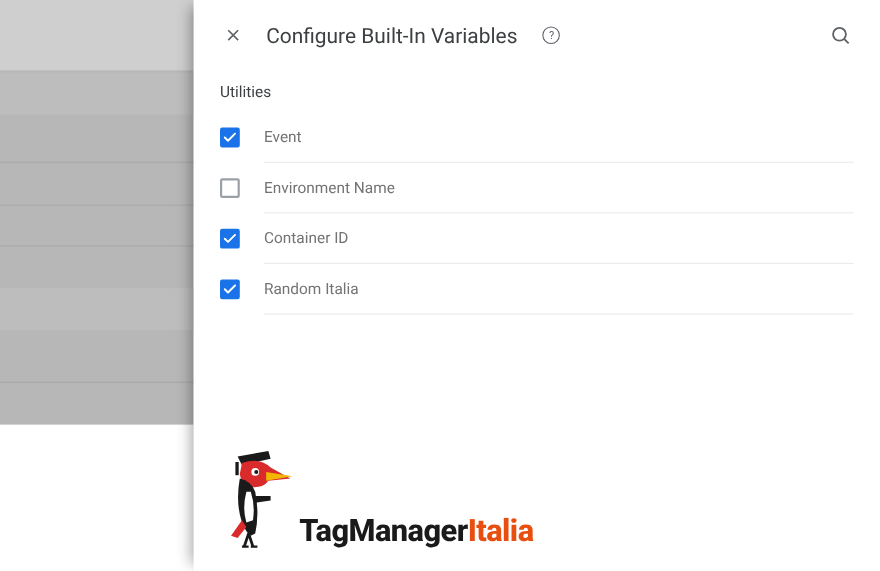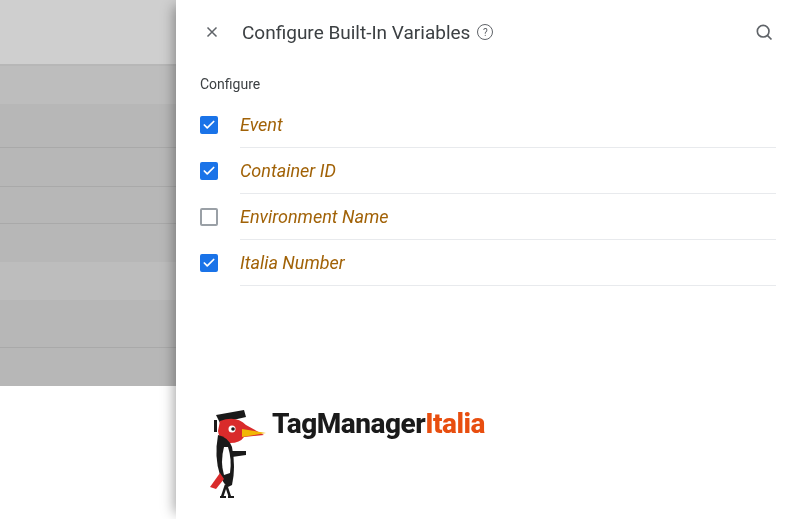--- a/index.html
+++ b/index.html
@@ -44,21 +44,21 @@
     color: #5f6368;
   }
   .close-btn svg { width: 18px; height: 18px; }
   .title {
     font-size: 19px;
     color: #3c4043;
     margin-left: 10px;
     font-weight: 400;
     display: flex;
     align-items: center;
-    gap: 7px;
+    gap: 23px;
   }
   .help-icon {
     width: 16px; height: 16px;
     border: 1.2px solid #5f6368;
     border-radius: 50%;
     display: inline-flex;
     align-items: center; justify-content: center;
     font-size: 10px;
     color: #5f6368;
   }
@@ -85,23 +85,22 @@
     height: 46px;
     cursor: pointer;
   }
   .var-label-wrap {
     flex: 1;
     margin-left: 22px;
     height: 100%;
     display: flex;
     align-items: center;
     border-bottom: 1px solid #e8eaed;
-    font-size: 18px;
-    color: #a16207;
-    font-style: italic;
+    font-size: 14px;
+    color: #737373;
   }
   .checkbox {
     width: 18px; height: 18px;
     border: 2px solid #9aa0a6;
     border-radius: 2px;
     display: flex;
     align-items: center;
     justify-content: center;
     flex-shrink: 0;
   }
@@ -112,21 +111,21 @@
   .checkbox.checked svg {
     width: 14px; height: 14px;
     stroke: #fff;
   }
 
   .logo {
     position: absolute;
     left: 20px;
     bottom: 20px;
     display: flex;
-    align-items: flex-start;
+    align-items: flex-end;
     gap: 6px;
   }
   .logo-text {
     font-size: 28px;
     font-weight: 800;
     letter-spacing: -0.5px;
   }
   .logo-text .black { color: #1a1a1a; }
   .logo-text .orange { color: #e84e0f; }
   .woodpecker { width: 70px; height: 92px; }
@@ -157,49 +156,49 @@
     </div>
     <div class="search-btn">
       <svg viewBox="0 0 24 24" fill="none" stroke="currentColor" stroke-width="2">
         <circle cx="11" cy="11" r="7"></circle>
         <path d="M21 21l-5-5"></path>
       </svg>
     </div>
   </div>
 
   <div class="section">
-    <div class="section-title">Configure</div>
+    <div class="section-title">Utilities</div>
     <div id="var-list">
         <div class="var-row">
           <div class="checkbox checked">
             <svg viewBox="0 0 24 24" fill="none" stroke-width="3" stroke-linecap="round" stroke-linejoin="round">
               <polyline points="4 12 9 17 20 6"></polyline>
             </svg>
           </div>
           <div class="var-label-wrap">Event</div>
         </div>
         <div class="var-row">
+          <div class="checkbox"></div>
+          <div class="var-label-wrap">Environment Name</div>
+        </div>
+        <div class="var-row">
           <div class="checkbox checked">
             <svg viewBox="0 0 24 24" fill="none" stroke-width="3" stroke-linecap="round" stroke-linejoin="round">
               <polyline points="4 12 9 17 20 6"></polyline>
             </svg>
           </div>
           <div class="var-label-wrap">Container ID</div>
         </div>
         <div class="var-row">
-          <div class="checkbox"></div>
-          <div class="var-label-wrap">Environment Name</div>
-        </div>
-        <div class="var-row">
           <div class="checkbox checked">
             <svg viewBox="0 0 24 24" fill="none" stroke-width="3" stroke-linecap="round" stroke-linejoin="round">
               <polyline points="4 12 9 17 20 6"></polyline>
             </svg>
           </div>
-          <div class="var-label-wrap">Italia Number</div>
+          <div class="var-label-wrap">Random Italia</div>
         </div>
       </div>
   </div>
 
   <div class="logo">
     <svg class="woodpecker" viewBox="0 0 70 92">
 
       <polygon points="20,8 48,3 50,10 24,16" fill="#1a1a1a"></polygon>
       <rect x="18" y="13" width="3" height="12" fill="#1a1a1a"></rect>
 

